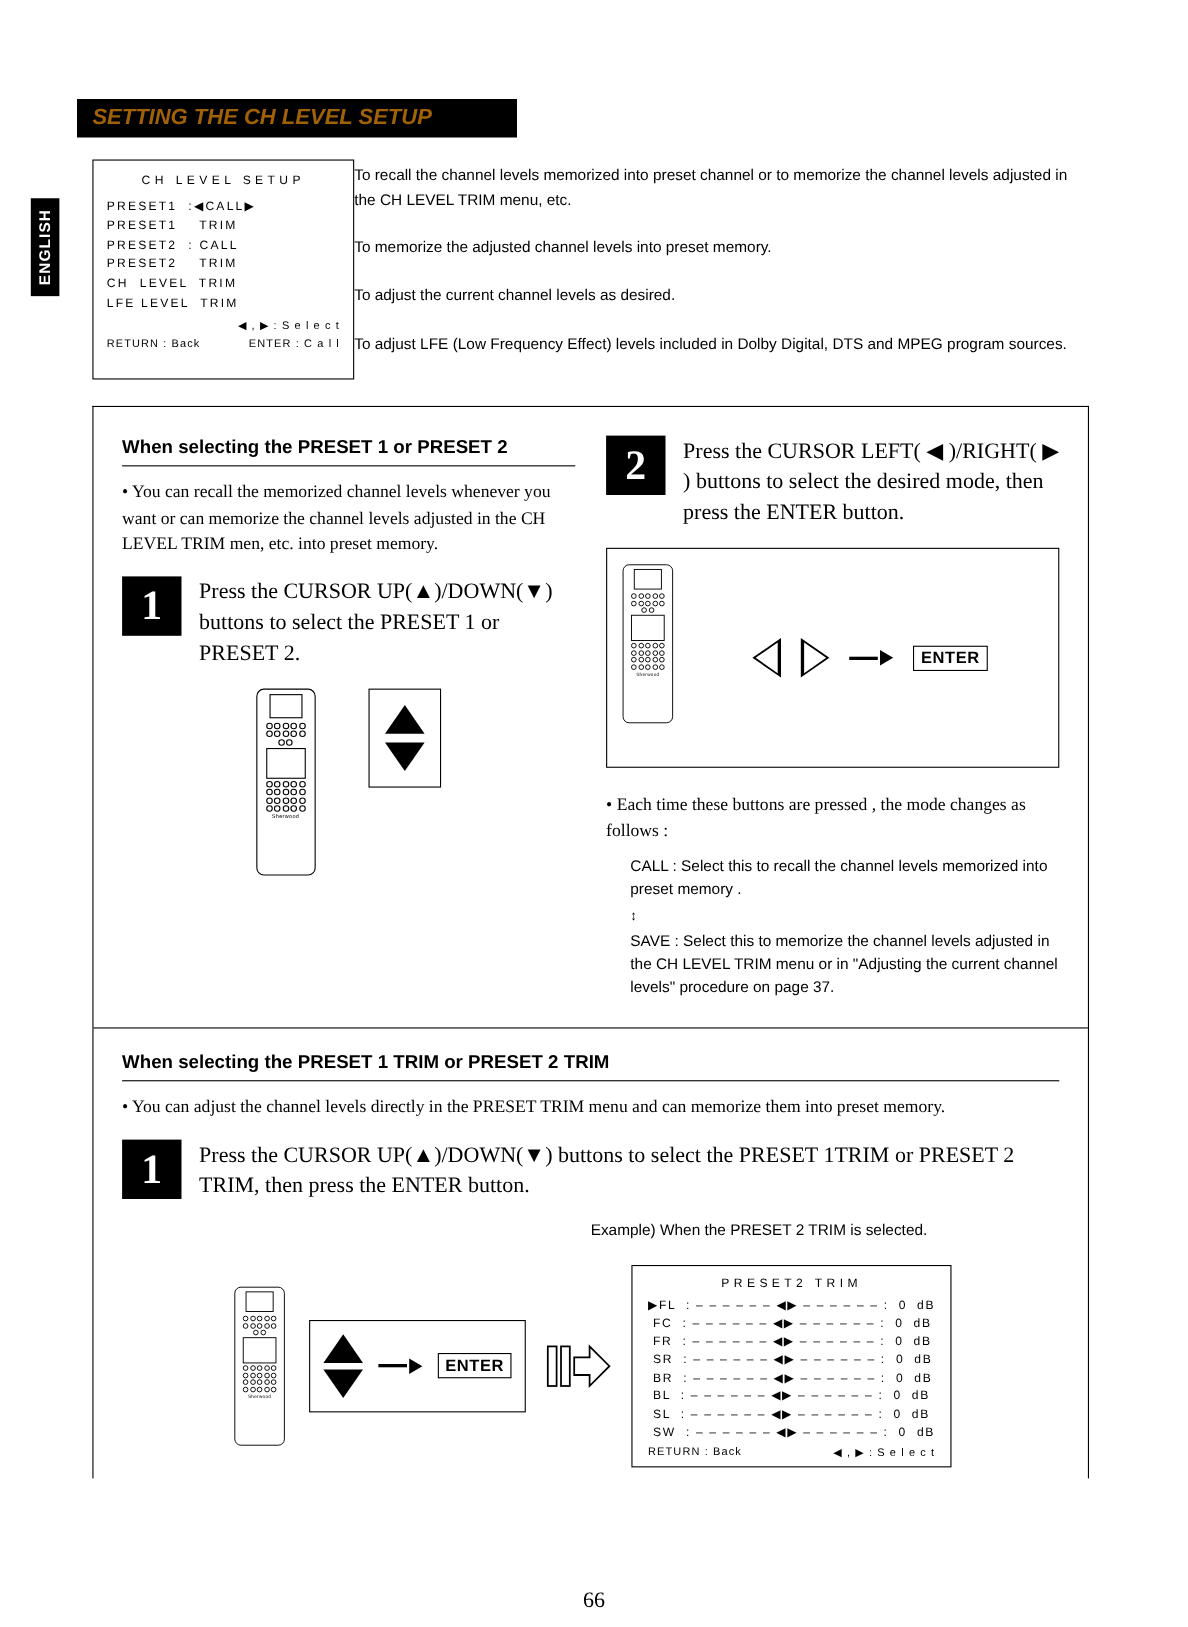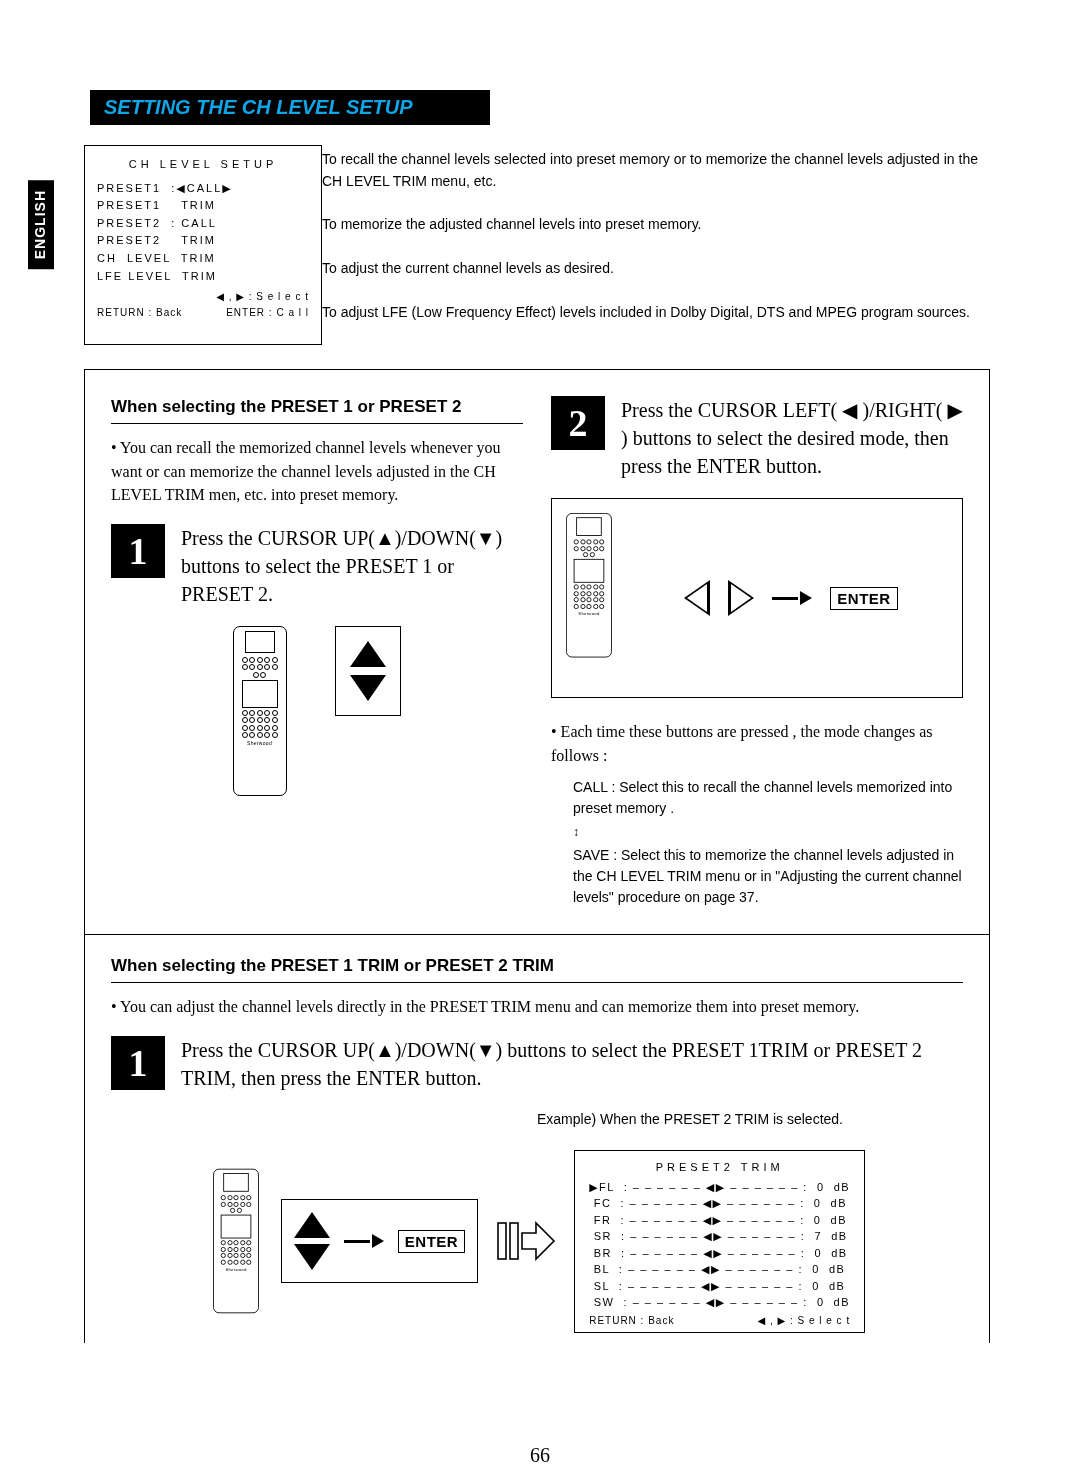--- a/index.html
+++ b/index.html
@@ -34,27 +34,27 @@
     transform: rotate(180deg);
     padding: 10px 4px;
     width: 26px;
     text-align: center;
     letter-spacing: 1px;
   }
 
   
   .banner {
     background: #000;
-    color: #0ea5e9;
+    color: #a16207;
     font-family: var(--sans);
     font-weight: bold;
     font-style: italic;
     font-size: 20px;
     padding: 6px 14px;
-    margin: 0 0 20px 30px;
+    margin: 0 0 20px 10px;
     width: 400px;
   }
 
   
   .top-row {
     display: flex;
     margin-bottom: 24px;
     margin-left: 24px;
   }
 
@@ -297,21 +297,21 @@
           <span>◀ , ▶ : S e l e c t</span>
         </div>
         <div style="display:flex; justify-content:space-between;">
           <span>RETURN : Back</span>
           <span>ENTER : C a l l</span>
         </div>
       </div>
     </div>
 
     <div class="right-notes">
-      <div class="note">To recall the channel levels selected into preset memory or to memorize the channel levels adjusted in the CH LEVEL TRIM menu, etc.</div>
+      <div class="note">To recall the channel levels memorized into preset channel or to memorize the channel levels adjusted in the CH LEVEL TRIM menu, etc.</div>
       <div class="note">To memorize the adjusted channel levels into preset memory.</div>
       <div class="note">To adjust the current channel levels as desired.</div>
       <div class="note">To adjust LFE (Low Frequency Effect) levels included in Dolby Digital, DTS and MPEG program sources.</div>
     </div>
   </div>
 
   <div class="body-frame">
 
     <div class="two-col">
 
@@ -527,21 +527,21 @@
           <path d="M26 14 H40 V4 L58 22 L40 40 V30 H26 Z" fill="none" stroke="#000" stroke-width="1.6"></path>
         </svg>
       </span>
 
       <div class="trim-box">
         <div class="head">PRESET2   TRIM</div>
         <div id="trim-rows">
             <div class="trow">▶FL  : – – – – – – ◀▶ – – – – – – :  0  dB</div>
             <div class="trow"> FC  : – – – – – – ◀▶ – – – – – – :  0  dB</div>
             <div class="trow"> FR  : – – – – – – ◀▶ – – – – – – :  0  dB</div>
-            <div class="trow"> SR  : – – – – – – ◀▶ – – – – – – :  7  dB</div>
+            <div class="trow"> SR  : – – – – – – ◀▶ – – – – – – :  0  dB</div>
             <div class="trow"> BR  : – – – – – – ◀▶ – – – – – – :  0  dB</div>
             <div class="trow"> BL  : – – – – – – ◀▶ – – – – – – :  0  dB</div>
             <div class="trow"> SL  : – – – – – – ◀▶ – – – – – – :  0  dB</div>
             <div class="trow"> SW  : – – – – – – ◀▶ – – – – – – :  0  dB</div>
           </div>
         <div class="foot">
           <span>RETURN : Back</span>
           <span>◀ , ▶ : S e l e c t</span>
         </div>
       </div>

